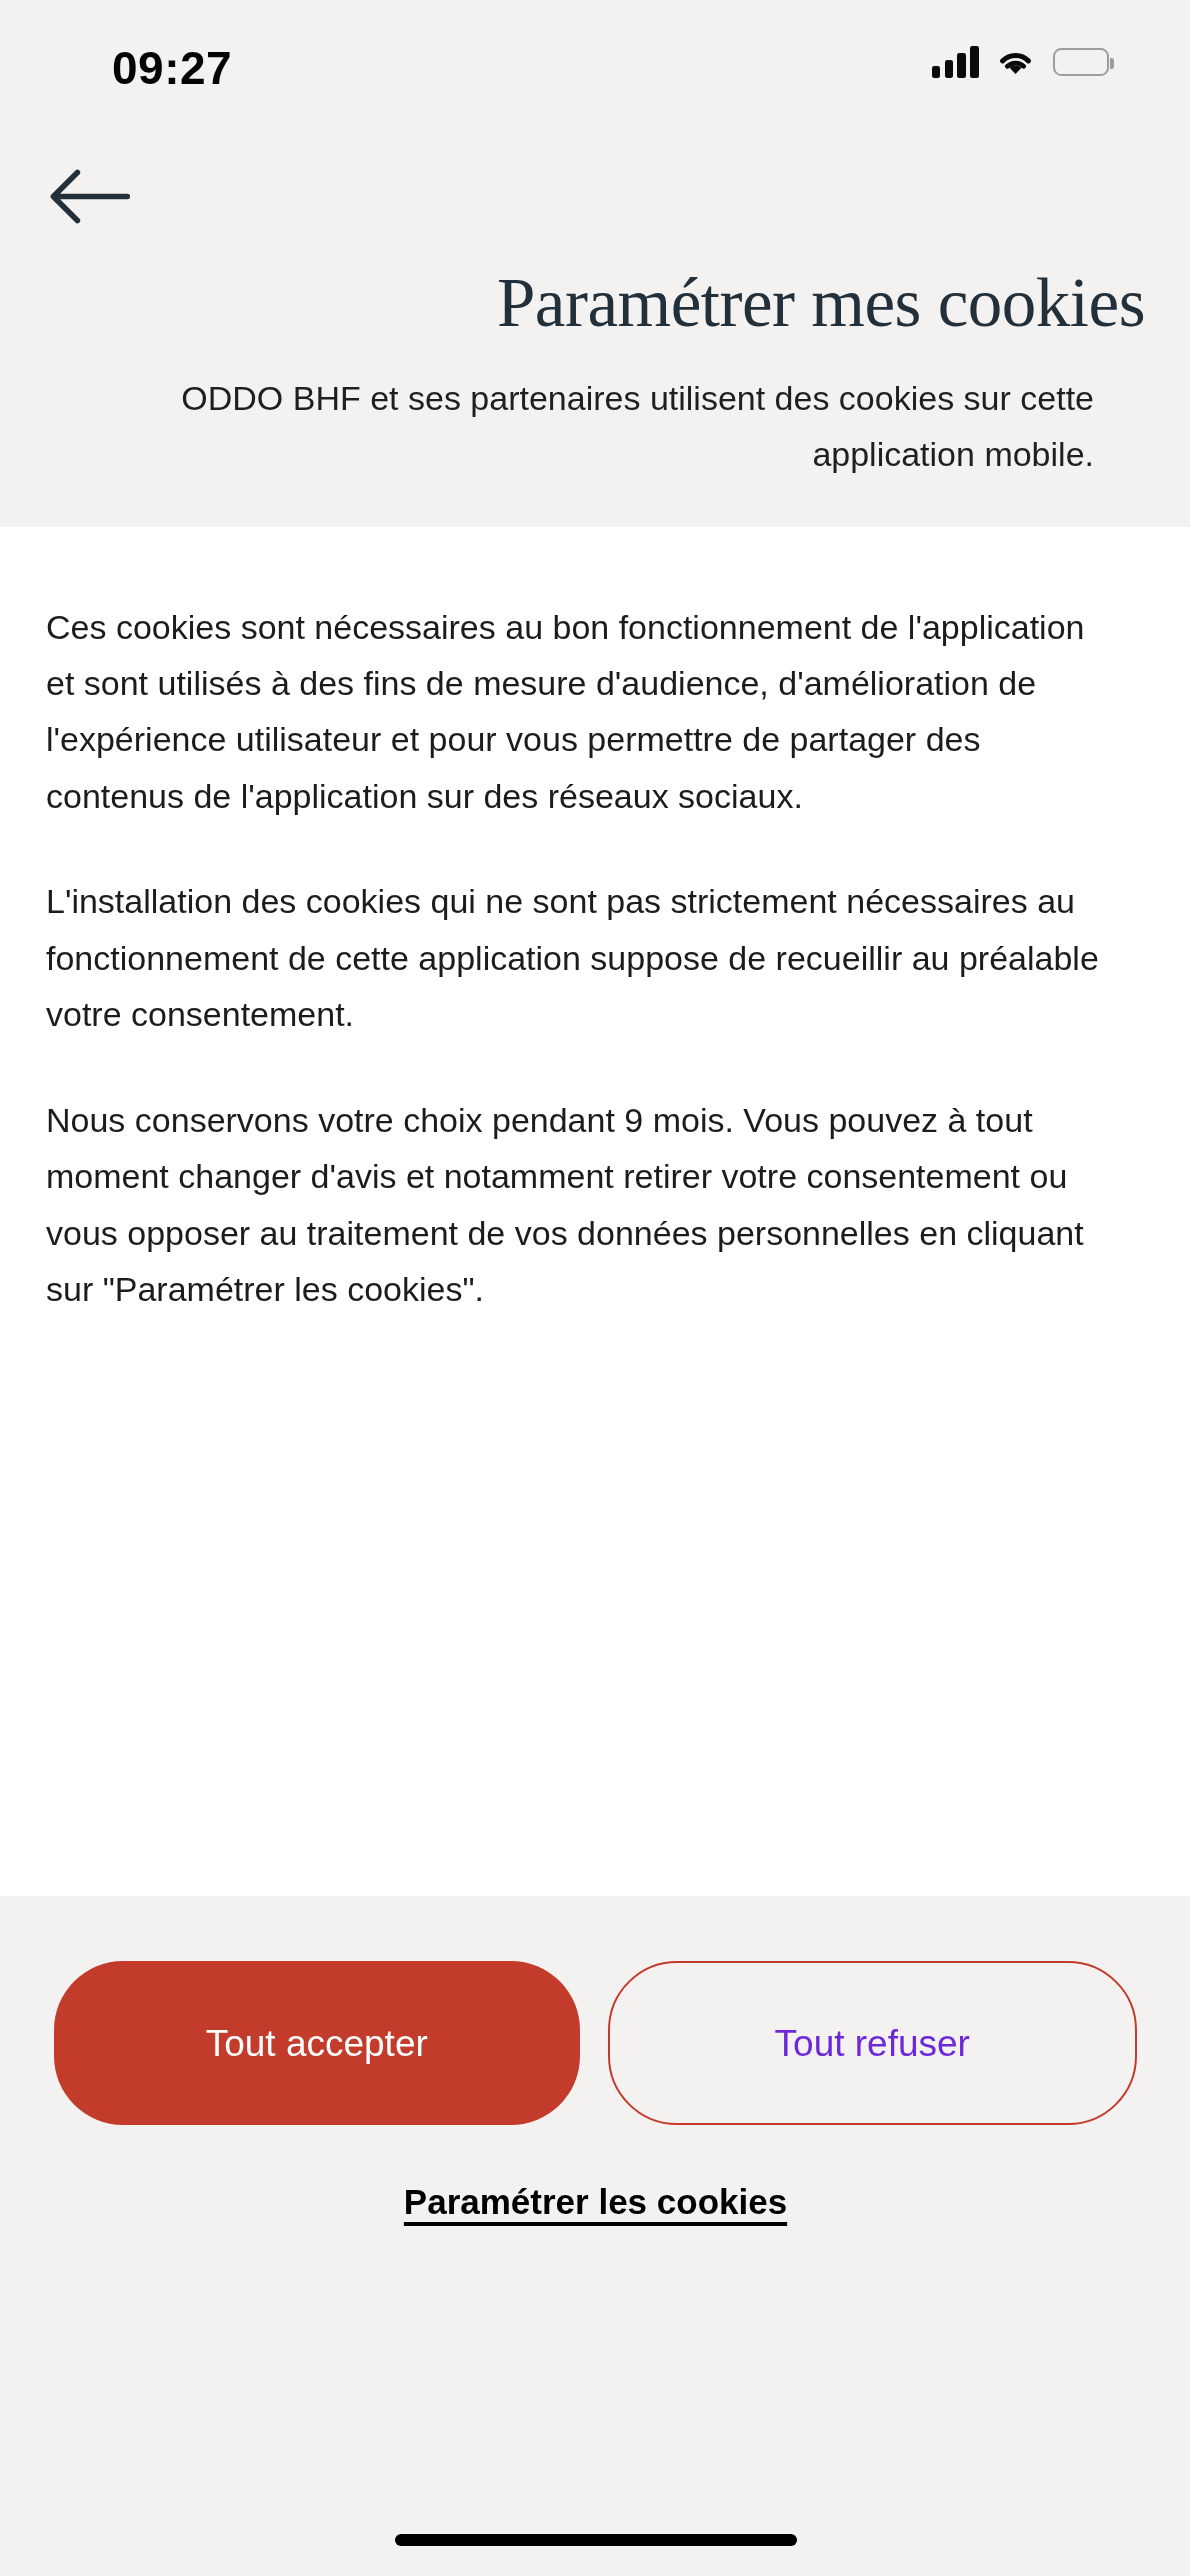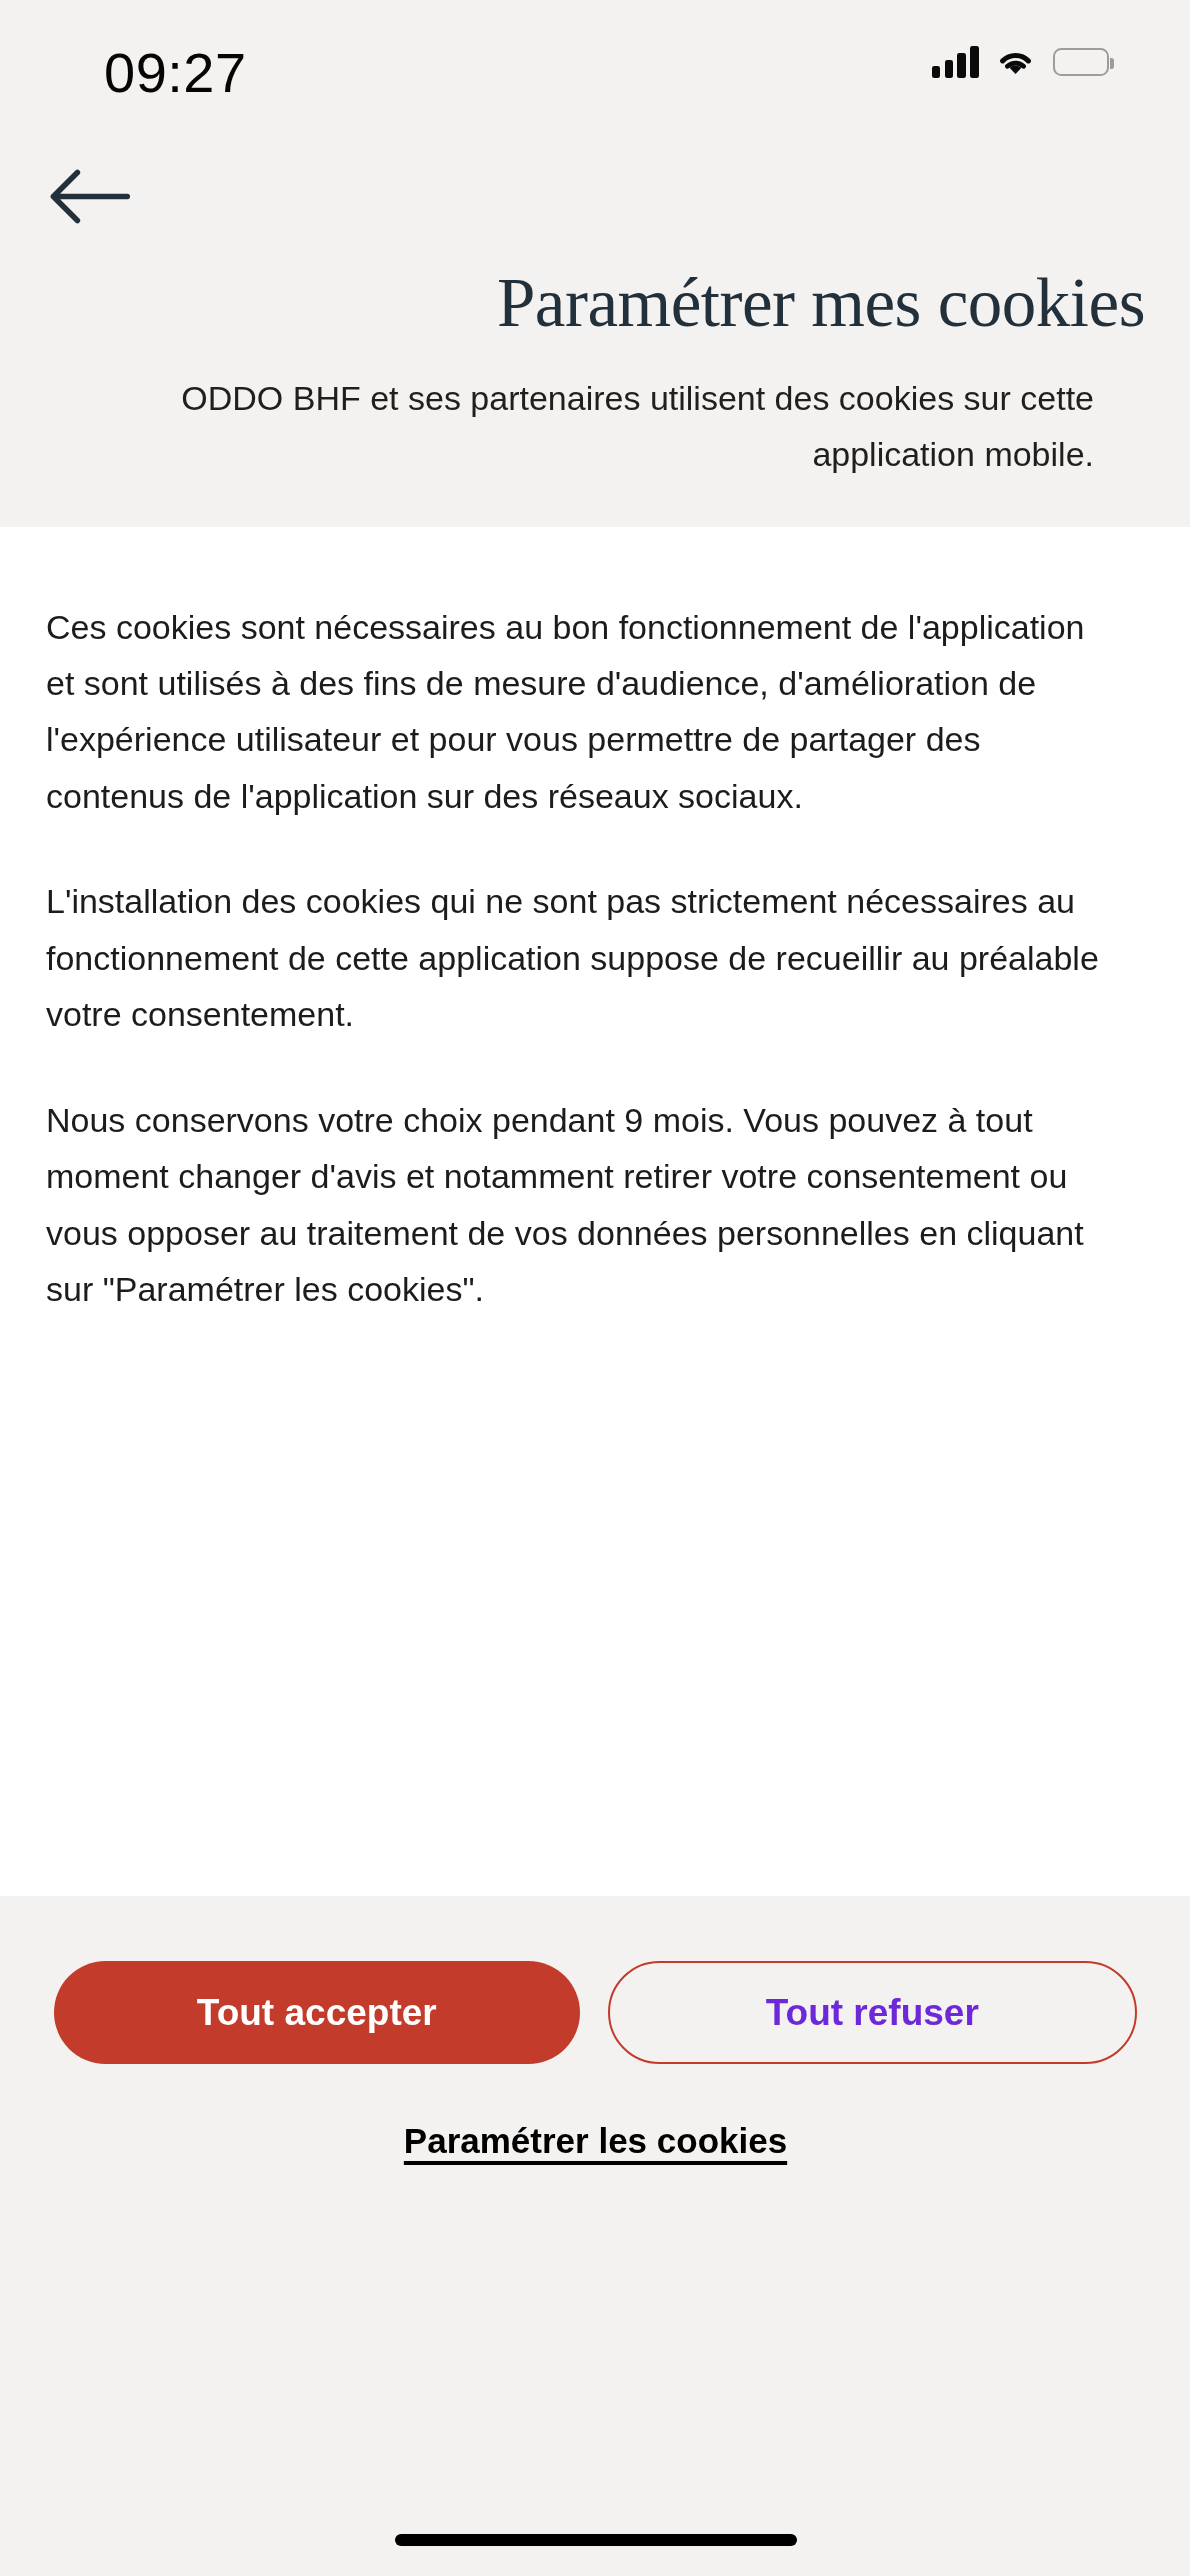--- a/index.html
+++ b/index.html
@@ -7,22 +7,22 @@
     width:1191px; height:2576px;
     background:#F4F2F0;
     font-family:"Liberation Sans", sans-serif;
     overflow:hidden;
   }
   .screen { position:relative; width:1191px; height:2576px; background:#F4F2F0; display:flex; flex-direction:column; }
 
   
   .statusbar { height:109px; flex:0 0 109px; position:relative; background:#F4F2F0; }
   .sb-time {
-    position:absolute; left:104px; top:45px;
-    font-size:56px; font-weight:400; color:#050505;
+    position:absolute; left:112px; top:45px;
+    font-size:46px; font-weight:700; color:#050505;
     letter-spacing:0.5px; line-height:1;
   }
   .sb-icons { position:absolute; right:82px; top:46px; display:flex; align-items:center; gap:16.7px; }
   .ico-cell { display:flex; align-items:flex-end; gap:4.6px; height:32px; }
   .ico-cell i { display:block; width:8.3px; background:#0A0A0A; border-radius:2.3px; }
   .ico-cell i:nth-child(1){ height:12px; }
   .ico-cell i:nth-child(2){ height:18.5px; }
   .ico-cell i:nth-child(3){ height:25px; }
   .ico-cell i:nth-child(4){ height:32px; }
   .ico-wifi { width:41px; height:32px; display:flex; align-items:center; justify-content:center; }
@@ -48,23 +48,23 @@
   .para {
     font-size:34px; color:#1C1C1C; line-height:1.66;
     margin-bottom:49px; max-width:1103px; font-weight:400;
   }
   .para:last-child { margin-bottom:0; }
 
   
   .footer { background:#F4F2F0; flex:0 0 680px; padding:65px 54px 0 54px; position:relative; }
   .btn-row { display:flex; gap:28px; align-items:stretch; }
   .btn {
-    flex:1 1 0; height:103px; border-radius:69px;
+    flex:1 1 0; height:164px; border-radius:69px;
     display:flex; align-items:center; justify-content:center;
-    font-size:37px; font-weight:700; cursor:pointer; line-height:1;
+    font-size:37px; font-weight:400; cursor:pointer; line-height:1;
   }
   .btn-accept { background:#C23B2B; color:#FFFFFF; border:none; }
   .btn-refuse { background:transparent; color:#6d28d9; border:2.8px solid #C23B2B; }
   .link-row { display:flex; justify-content:center; margin-top:57px; }
   .settings-link {
     font-size:35px; font-weight:700; color:#000000;
     text-decoration:underline; text-underline-offset:8.3px;
     text-decoration-thickness:3.7px; cursor:pointer;
   }
   .home-indicator {

